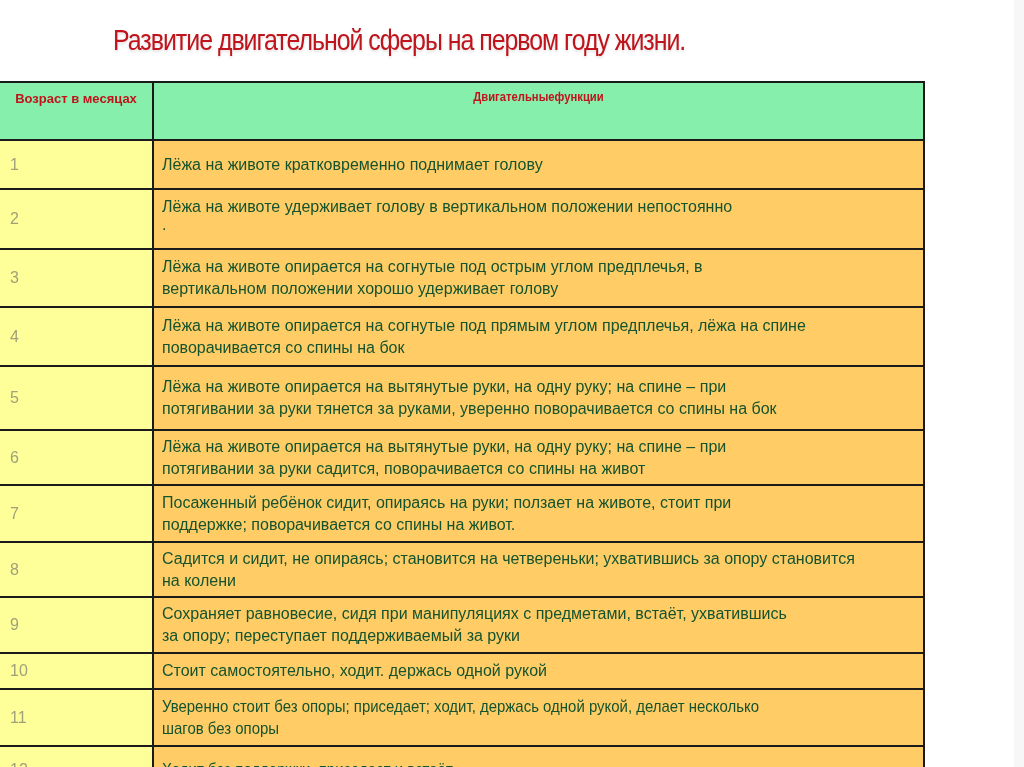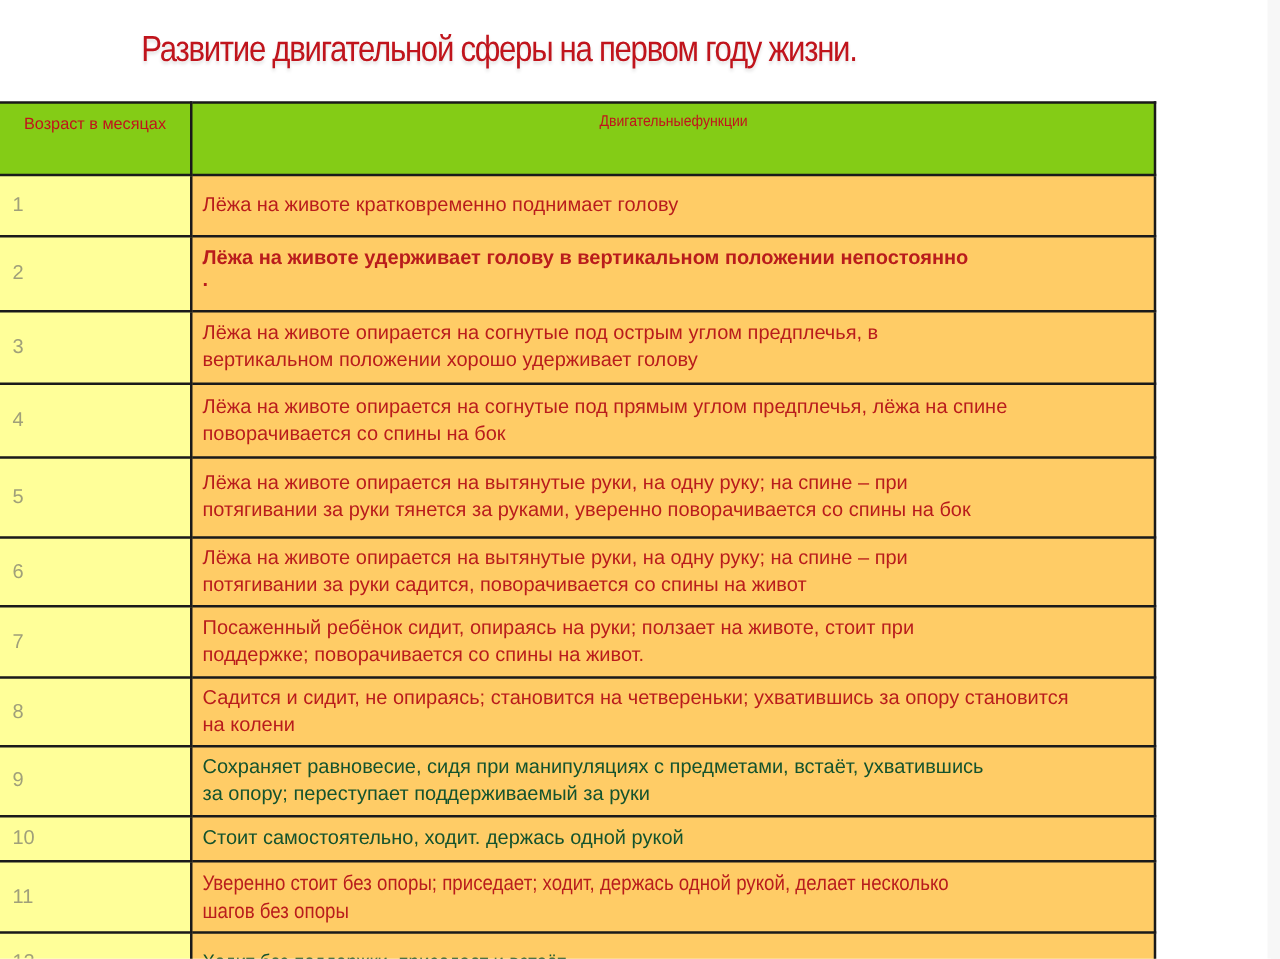--- a/index.html
+++ b/index.html
@@ -3,26 +3,26 @@
 <meta charset="utf-8">
 <style>
   html, body { margin:0; padding:0; }
   body { width:1024px; height:767px; overflow:hidden; background:#ffffff; position:relative; font-family:"Liberation Sans", sans-serif; }
   .right-strip { position:absolute; right:0; top:0; width:10px; height:767px; background:#f7f7f7; }
   .title { position:absolute; left:113px; top:24px; font-family:"Liberation Sans Narrow","Liberation Sans", sans-serif; font-size:29px; color:#c0141c; letter-spacing:-1.2px; transform:scaleX(0.86); transform-origin:left center; white-space:nowrap; text-shadow:0 2px 3px rgba(0,0,0,0.12); }
   table { position:absolute; left:-2px; top:81px; border-collapse:collapse; width:925px; table-layout:fixed; }
   td, th { border:2px solid #1a1a1a; padding:0; vertical-align:middle; }
   col.c1 { width:154px; }
   col.c2 { width:771px; }
-  th { background:#84cc16; color:#c0141c; font-weight:normal; font-size:13px; vertical-align:top; height:49px; }
+  th { background:#86efac; color:#c0141c; font-weight:bold; font-size:13px; vertical-align:top; height:49px; }
   th.age-h { text-align:center; padding-top:7px; line-height:17px; }
   th.func-h { text-align:center; padding-top:7px; font-size:12.5px;margin-left:16px; }
   th.func-h span { display:inline-block; transform:scaleX(0.9); }
   td.age { background:#ffff99; color:#a0a07a; font-size:16px; padding-left:10px; }
-  td.func { background:#ffcc66; color:#b91c1c; font-size:16px; line-height:22px; padding:2px 8px 2px 8px; }
+  td.func { background:#ffcc66; color:#14532d; font-size:16px; line-height:22px; padding:2px 8px 2px 8px; }
   td.func.red { color:#14532d; }
   td.func.narrow span { display:inline-block; transform:scaleX(0.88); transform-origin:left center; white-space:nowrap; }
   td.func.narrow { font-size:17px;margin-left:12px; }
   .dot { display:block; line-height:14px; }
 </style>
 </head>
 <body>
 
 <div class="right-strip"></div>
 
@@ -37,21 +37,21 @@
       <tr>
     <th class="age-h">Возраст в месяцах</th>
     <th class="func-h"><span>Двигательныефункции</span></th>
   </tr>
   <tr style="height:49px">
     <td class="age">1</td>
     <td class="func">Лёжа на животе кратковременно поднимает голову</td>
   </tr>
   <tr style="height:60px">
     <td class="age">2</td>
-    <td class="func" style="vertical-align:top;padding-top:6px;font-weight:bold;">
+    <td class="func" style="vertical-align:top;padding-top:6px;">
       <span>Лёжа на животе удерживает голову в вертикальном положении  непостоянно</span>
       <span class="dot">.</span>
     </td>
   </tr>
   <tr style="height:58px">
     <td class="age">3</td>
     <td class="func" style="padding-right:150px">Лёжа на животе опирается на согнутые под острым углом предплечья, в вертикальном положении хорошо удерживает голову</td>
   </tr>
   <tr style="height:59px">
     <td class="age">4</td>

